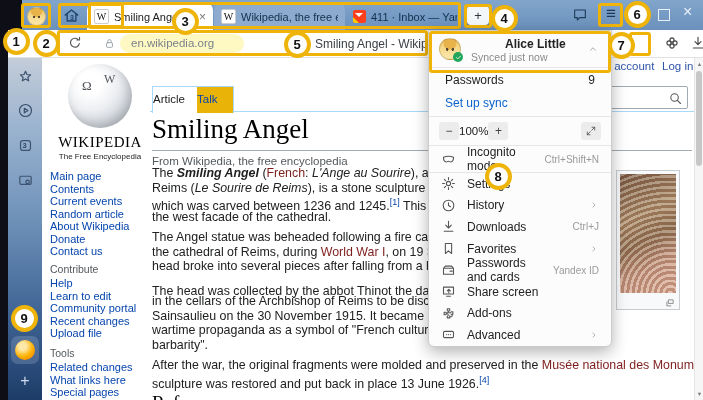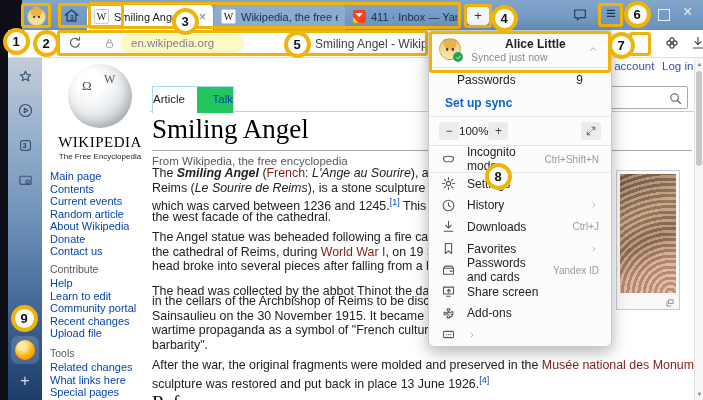--- a/index.html
+++ b/index.html
@@ -70,22 +70,22 @@
   .wnav .itm{font-size:11px;line-height:12.5px;color:#0645ad;white-space:nowrap;}
   .whead{position:absolute;left:8px;font-size:10.5px;color:#54595d;}
   #nav-main{top:112px;} #nav-contrib{top:219px;} #nav-tools{top:303px;}
   #hd-contrib{top:205px;} #hd-tools{top:289px;}
   #acct-row{position:absolute;top:2px;left:0;width:645px;font-size:11.5px;color:#3056a8;}
   #acct-create{position:absolute;left:553px;white-space:nowrap;}
   #acct-login{position:absolute;left:620px;white-space:nowrap;}
   #wtab-row{position:absolute;left:108px;top:28px;width:544px;height:26px;border-bottom:1px solid #a7d7f9;box-sizing:border-box;}
   #wtab-article{position:absolute;left:2px;top:0px;width:44px;height:26px;background:#fff;border:1px solid #a7d7f9;border-bottom:none;
       font-size:11.5px;color:#222;line-height:25px;}
-  #wtab-talk{position:absolute;left:47px;top:0px;width:36px;height:26px;background:#22c55e;border-top:1px solid #a7d7f9;border-right:1px solid #a7d7f9;
-      font-size:11.5px;color:#0645ad;text-align:right;line-height:25px;}
+  #wtab-talk{position:absolute;left:47px;top:0px;width:36px;height:26px;background:#eab308;border-top:1px solid #a7d7f9;border-right:1px solid #a7d7f9;
+      font-size:11.5px;color:#0645ad;text-align:left;line-height:25px;}
   #wsearch{position:absolute;left:530px;top:28px;width:116px;height:23px;border:1px solid #a2a9b1;border-radius:2px;background:#fff;box-sizing:border-box;}
   #wsearch-ico{position:absolute;right:4px;top:4px;color:#555;}
   #wh1{position:absolute;left:110px;top:56px;width:540px;font-family:"Liberation Serif",serif;font-size:27px;color:#000;
       border-bottom:1px solid #a2a9b1;padding-bottom:5px;}
   #wsub{position:absolute;left:110px;top:97px;font-size:11.5px;color:#54595d;}
   #article{position:absolute;left:110px;top:108px;width:544px;font-size:12.4px;color:#202122;}
   .para{margin:0 0 6px 0;}
   .ln{height:14.5px;line-height:14.5px;white-space:nowrap;overflow:visible;}
   .b{font-weight:normal;margin-top:12px;} .i{font-style:italic;} .bi{font-weight:bold;font-style:italic;}
   .a{color:#7f1d1d;} .sup{vertical-align:super;font-size:9px;color:#0645ad;}
@@ -121,23 +121,23 @@
   
   #panel{position:absolute;left:428px;top:30px;width:184px;height:317px;background:#fcfcfc;border:1px solid #cccccc;
      border-radius:0 0 6px 6px;box-shadow:0 5px 16px rgba(0,0,0,.3);box-sizing:border-box;z-index:50;font-size:12px;color:#222;}
   .psep{height:1px;background:#e6e6e6;margin:0;}
   #p-profile{position:relative;height:36px;}
   #p-av{position:absolute;left:10px;top:7px;width:22px;height:22px;}
   #p-check{position:absolute;left:24px;top:21px;width:10px;height:10px;border-radius:50%;background:#23a55a;color:#fff;display:flex;align-items:center;justify-content:center;}
   #p-name{position:absolute;left:42px;top:6px;font-weight:bold;font-size:12px;margin-left:34px;}
   #p-status{position:absolute;left:42px;top:20px;font-size:10.5px;color:#8b8b8b;}
   #p-chev{position:absolute;right:12px;top:12px;color:#999;}
-  #p-pwrow{display:flex;align-items:center;height:24px;padding:0 28px;}
+  #p-pwrow{display:flex;align-items:center;height:24px;padding:0 16px;}
   #p-pwrow .lbl{flex:1;}
-  #p-setup{height:24px;line-height:22px;padding:0 16px;color:#0b63ce;font-weight:bold;}
+  #p-setup{height:24px;line-height:22px;padding:0 16px;color:#0b63ce;}
   #p-zoom{display:flex;align-items:center;height:28px;padding:0 10px;gap:0;}
   .zbtn{width:20px;height:18px;background:#ececec;border-radius:3px;text-align:center;line-height:18px;font-size:12px;color:#444;}
   #z-minus::before{content:"−";} #z-plus::before{content:"+";}
   #p-zoom .spacer{flex:1;}
   #z-exp{width:20px;height:18px;background:#ececec;border-radius:3px;display:flex;align-items:center;justify-content:center;color:#555;}
   .prow{display:flex;align-items:center;height:26px;padding:0 12px;gap:11px;}
   .prow .mi-ic{color:#555;flex:0 0 auto;}
   .prow .mi-lbl{flex:1;}
   .prow .mi-right{font-size:10px;color:#9a9a9a;}
   .prow .mi-chev{color:#999;}
@@ -549,20 +549,21 @@
             <use href="#i-puzzle"></use>
           </svg>
           <span class="mi-lbl">Add-ons</span>
 
         </div>
 
         <div class="prow">
           <svg class="ic mi-ic" width="15" height="15" viewBox="0 0 24 24">
             <use href="#i-dotsbox"></use>
           </svg>
+          <span class="mi-lbl">Advanced</span>
 
           <svg class="ic mi-chev" width="10" height="10" viewBox="0 0 24 24">
             <use href="#i-chev-r"></use>
           </svg>
         </div>
       </div>
   </div>
 
   <div class="hl" style="left:21px;top:3px;width:30px;height:25px;"></div>
   <div class="hl" style="left:58px;top:3px;width:66px;height:25px;"></div>

